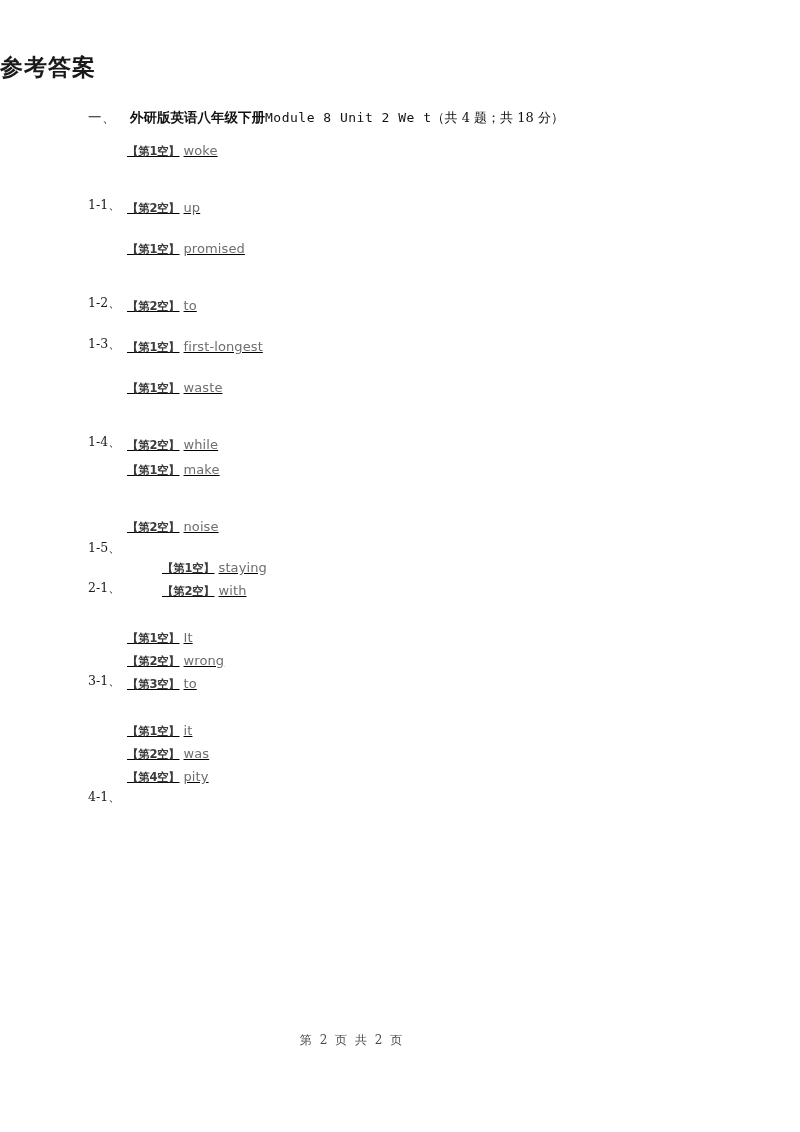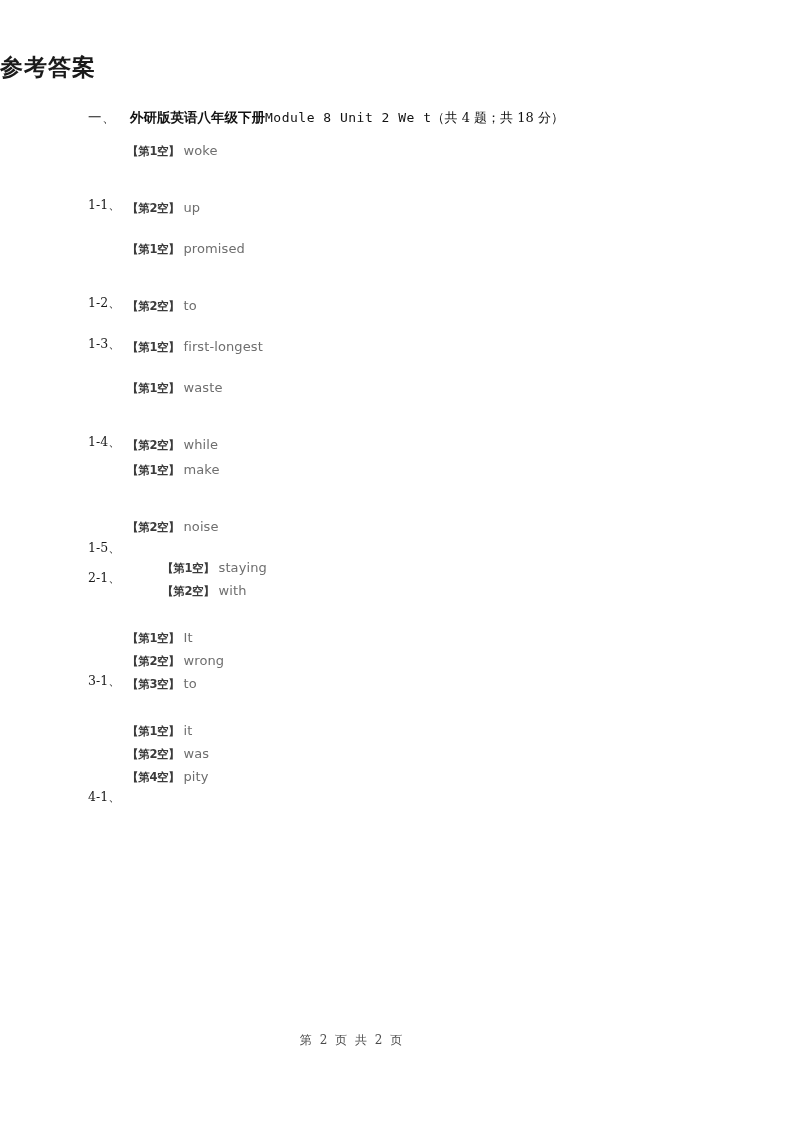--- a/index.html
+++ b/index.html
@@ -93,20 +93,21 @@
     width: 42px;
     font-family: "DejaVu Serif", "Liberation Serif", serif;
     font-size: 12.5px;
     color: #1a1a1a;
     letter-spacing: 0px;
     white-space: nowrap;
   }
 
   .blanks {
     margin-left: 127px;
+    text-decoration: underline;
   }
 
   .blank-row {
     white-space: nowrap;
     height: 23px;
     line-height: 23px;
   }
 
   .blank-label {
     font-family: "DejaVu Sans", "Liberation Sans", sans-serif;
@@ -186,21 +187,21 @@
           <div class="blank-row"><span class="blank-label">【第2空】</span><span class="blank-answer">noise</span></div>
         </div>
         <div class="qnum" style="top: 59px; margin-top: 24px;">1-5、</div>
       </div>
       <div class="qgroup" style="margin-bottom: 24px; padding-left: 35px;">
         <div class="blanks">
           <div class="blank-row"><span class="blank-label">【第1空】</span><span class="blank-answer">staying</span></div>
           <div style="height: 0px;"></div>
           <div class="blank-row"><span class="blank-label">【第2空】</span><span class="blank-answer">with</span></div>
         </div>
-        <div class="qnum" style="top: 15px;">2-1、</div>
+        <div class="qnum" style="top: 25px;">2-1、</div>
       </div>
       <div class="qgroup" style="margin-bottom: 24px;">
         <div class="blanks">
           <div class="blank-row"><span class="blank-label">【第1空】</span><span class="blank-answer">It</span></div>
           <div style="height: 0px;"></div>
           <div class="blank-row"><span class="blank-label">【第2空】</span><span class="blank-answer">wrong</span></div>
           <div style="height: 0px;"></div>
           <div class="blank-row"><span class="blank-label">【第3空】</span><span class="blank-answer">to</span></div>
         </div>
         <div class="qnum" style="top: 48px;">3-1、</div>

